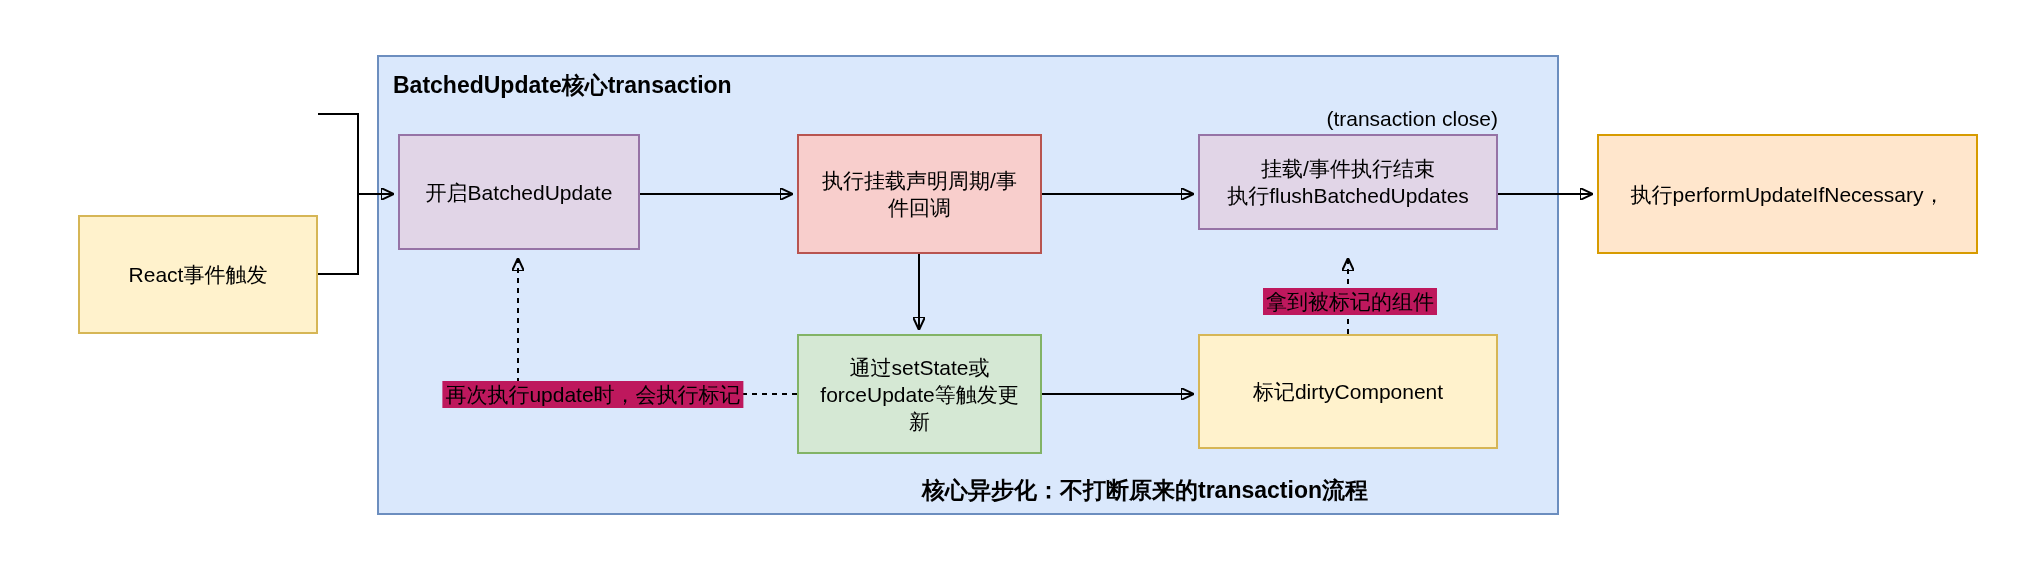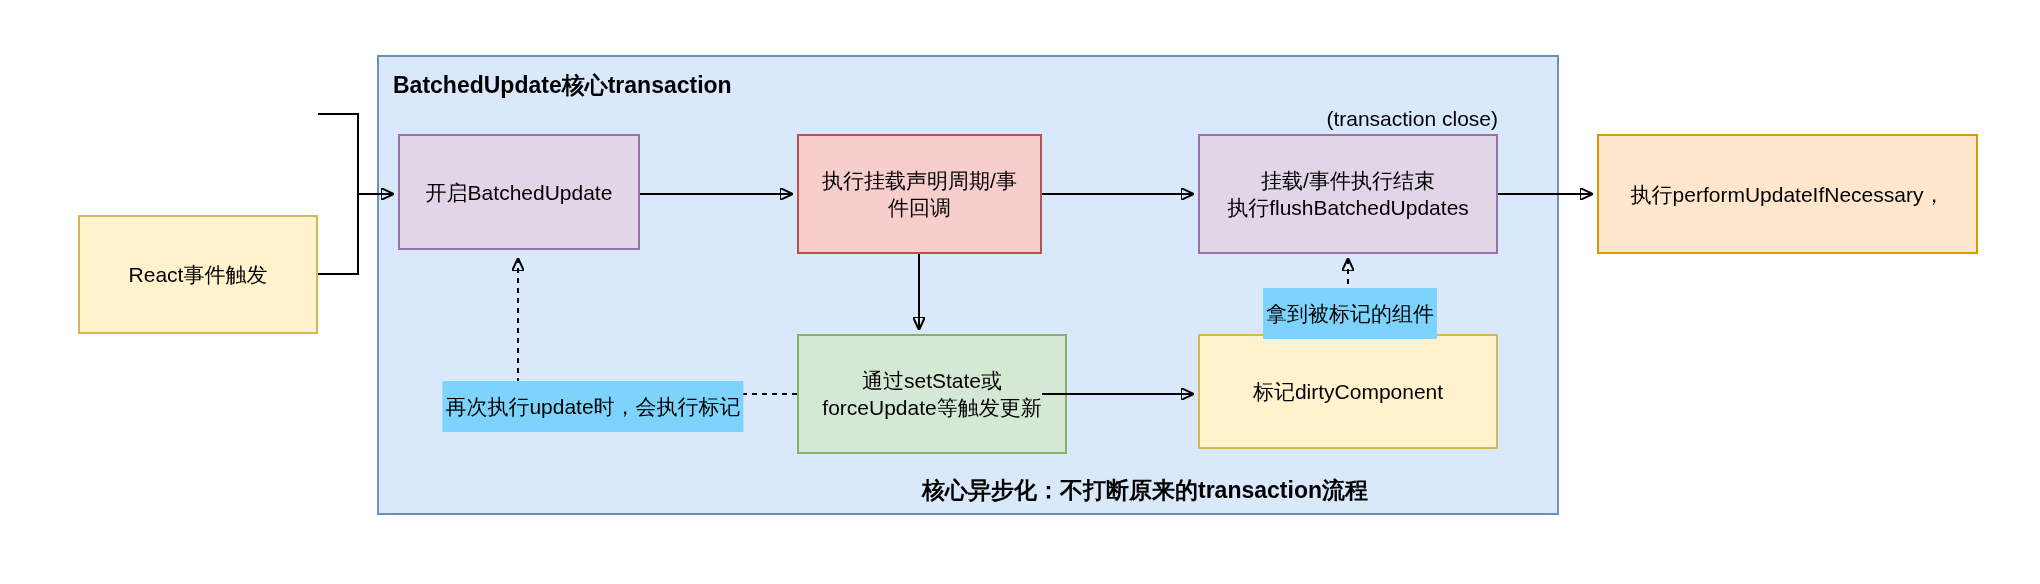--- a/index.html
+++ b/index.html
@@ -59,22 +59,22 @@
     font-size: 21px;
     line-height: 27px;
     white-space: nowrap;
   }
   .note-plain {
     left: 1198px; top: 105px;
     width: 300px;
     text-align: right;
   }
   .edge-label {
-    background: #7dd3fc;
-    padding: 12px 3px;
+    background: #be185d;
+    padding: 0 3px;
     transform: translateX(-50%);
   }
   .label-get-marked { left: 1350px; top: 288px; }
   .label-next-update { left: 593px; top: 381px; }
   svg.wires {
     position: absolute;
     left: 0; top: 0;
     width: 2040px; height: 584px;
     pointer-events: none;
   }
@@ -83,23 +83,23 @@
     stroke-width: 2;
     fill: none;
   }
   svg.wires path.dashed { stroke-dasharray: 5 5; }
 
   
   .n-react-mount { left: 78px;  top: 55px;  width: 240px; height: 119px; }
   .n-react-event { left: 78px;  top: 215px; width: 240px; height: 119px; }
   .n-open        { left: 398px; top: 134px; width: 242px; height: 116px; }
   .n-exec        { left: 797px; top: 134px; width: 245px; height: 120px; padding: 4px 20px; }
-  .n-flush       { left: 1198px; top: 134px; width: 300px; height: 120px; }
+  .n-flush       { left: 1198px; top: 134px; width: 300px; height: 96px; }
   .n-perform     { left: 1597px; top: 134px; width: 381px; height: 120px; }
-  .n-trigger     { left: 797px; top: 334px; width: 270px; height: 120px; padding: 0 20px; }
+  .n-trigger     { left: 797px; top: 334px; width: 245px; height: 120px; padding: 0 20px; }
   .n-dirty       { left: 1198px; top: 334px; width: 300px; height: 115px; }
 </style>
 </head>
 <body>
 
 <div class="canvas">
 
   <div class="group-container"></div>
 
   <div class="node yellow n-react-event">

